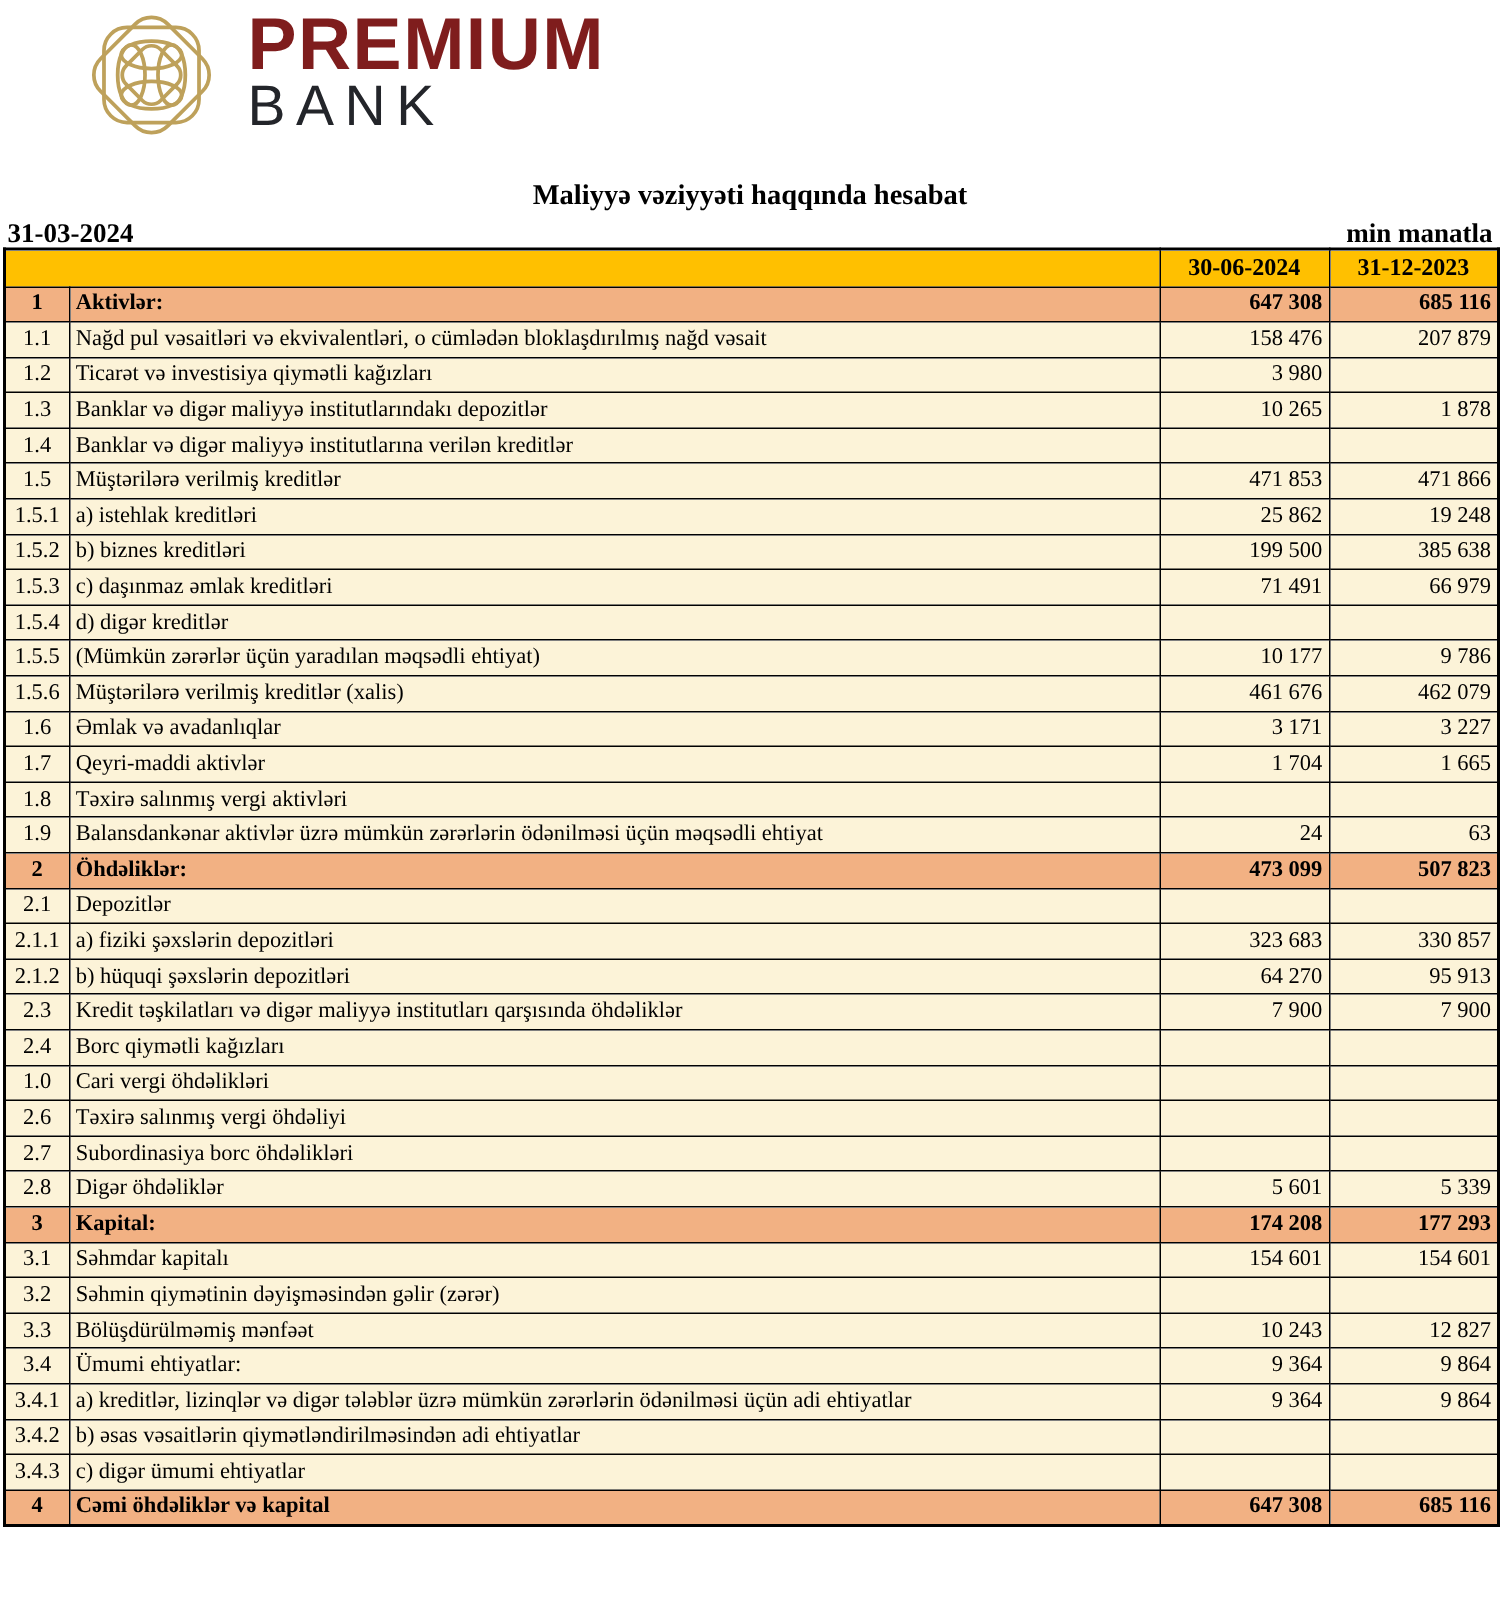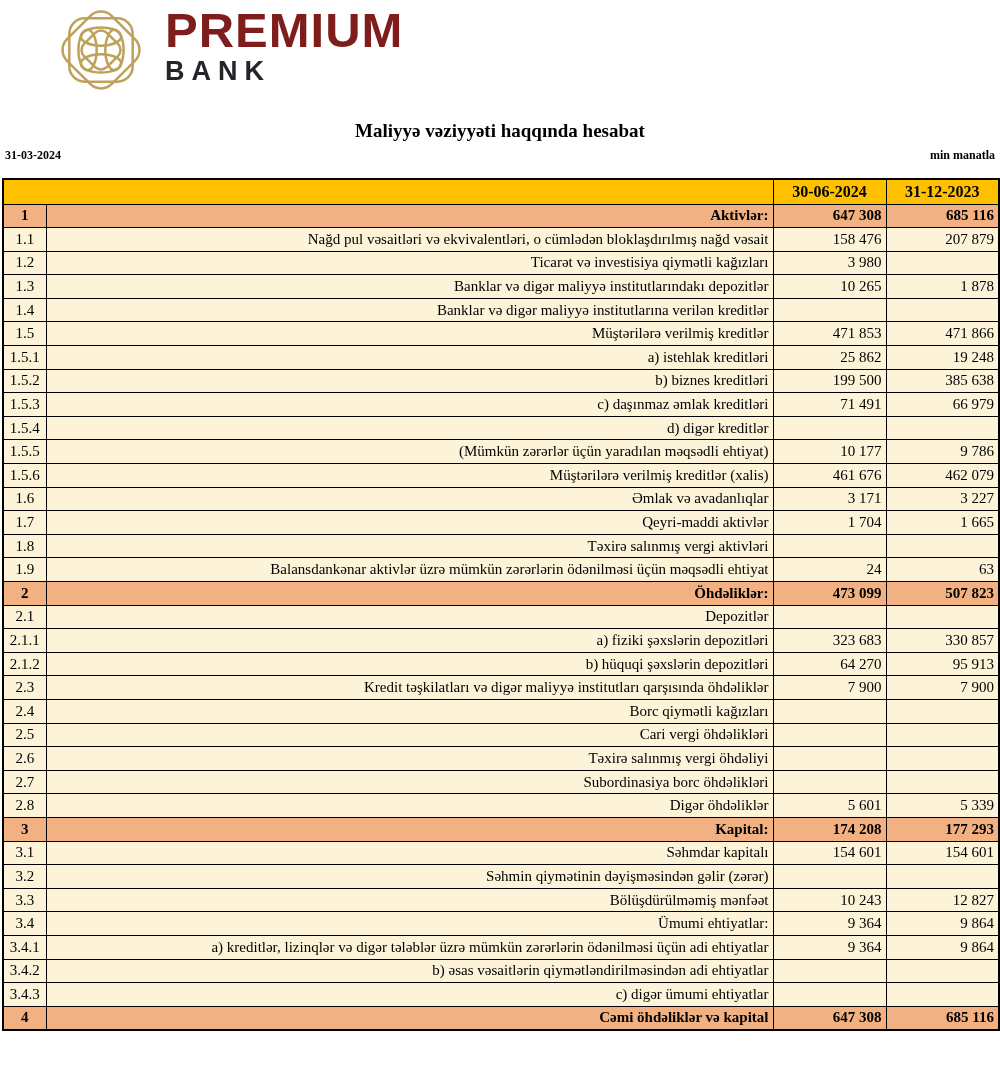--- a/index.html
+++ b/index.html
@@ -14,39 +14,39 @@
 
   
   .brand-header { position: relative; height: 100px; }
   .emblem { position: absolute; left: 42px; top: 2px; width: 118px; height: 96px; }
   .brand-text { position: absolute; left: 165px; top: 6px; font-family: "Liberation Sans", sans-serif; }
   .brand-top {
     font-size: 49px; font-weight: 700; letter-spacing: 1px;
     color: #7f1d1d; line-height: 48px;
   }
   .brand-bottom {
-    font-size: 27px; font-weight: 700; letter-spacing: 7px;
+    font-size: 38px; font-weight: 400; letter-spacing: 7px;
     color: #23252a; line-height: 33px; margin-top: 1px;
   }
 
   
   .report-title {
     text-align: center; font-weight: 700; font-size: 19px;
     margin-top: 22px; line-height: 18px;
   }
   .meta-row {
     display: flex; justify-content: space-between;
-    font-weight: 700; font-size: 12px;
+    font-weight: 700; font-size: 18px;
     padding: 0 5px; margin-top: 6px; line-height: 18px;
   }
 
   
   table.fin {
     border-collapse: collapse; table-layout: fixed;
-    width: 996px; margin: 14px 2px 0 2px;
+    width: 996px; margin: 1px 2px 0 2px;
     border: 2px solid #000;
   }
   .fin col.c1 { width: 43px; }
   .fin col.c2 { width: 727px; }
   .fin col.c3 { width: 113px; }
   .fin col.c4 { width: 113px; }
 
   .fin th, .fin td {
     border: 1.5px solid #000;
     padding: 0 4px;
@@ -55,21 +55,21 @@
   }
   .fin thead tr { height: 25px; }
   .fin tbody tr { height: 23.6px; }
 
   .fin thead th {
     background: var(--gold, #FFC000);
     font-weight: 700; font-size: 16px; text-align: center;
   }
 
   .c-no   { text-align: center; font-size: 15px; }
-  .c-label{ text-align: right; padding-left: 6px; }
+  .c-label{ text-align: left; padding-left: 6px; }
   .c-val  { text-align: right; padding-right: 20px; font-size: 15.5px; }
 
   tr.r-normal td, tr.r-boldvals td { background: var(--cream, #FCF3D8); }
   tr.r-section td { background: var(--salmon, #F2B183); font-weight: 700; }
   tr.r-boldvals td.c-val { font-weight: 400; }
 </style>
 </head>
 <body>
 
 <div class="page">
@@ -238,21 +238,21 @@
           <td class="c-val">7 900</td>
           <td class="c-val">7 900</td>
         </tr>
         <tr class="r-normal">
           <td class="c-no">2.4</td>
           <td class="c-label">Borc qiymətli kağızları</td>
           <td class="c-val"></td>
           <td class="c-val"></td>
         </tr>
         <tr class="r-normal">
-          <td class="c-no">2.5</td>
+          <td class="c-no">1.0</td>
           <td class="c-label">Cari vergi öhdəlikləri</td>
           <td class="c-val"></td>
           <td class="c-val"></td>
         </tr>
         <tr class="r-normal">
           <td class="c-no">2.6</td>
           <td class="c-label">Təxirə salınmış vergi öhdəliyi</td>
           <td class="c-val"></td>
           <td class="c-val"></td>
         </tr>

